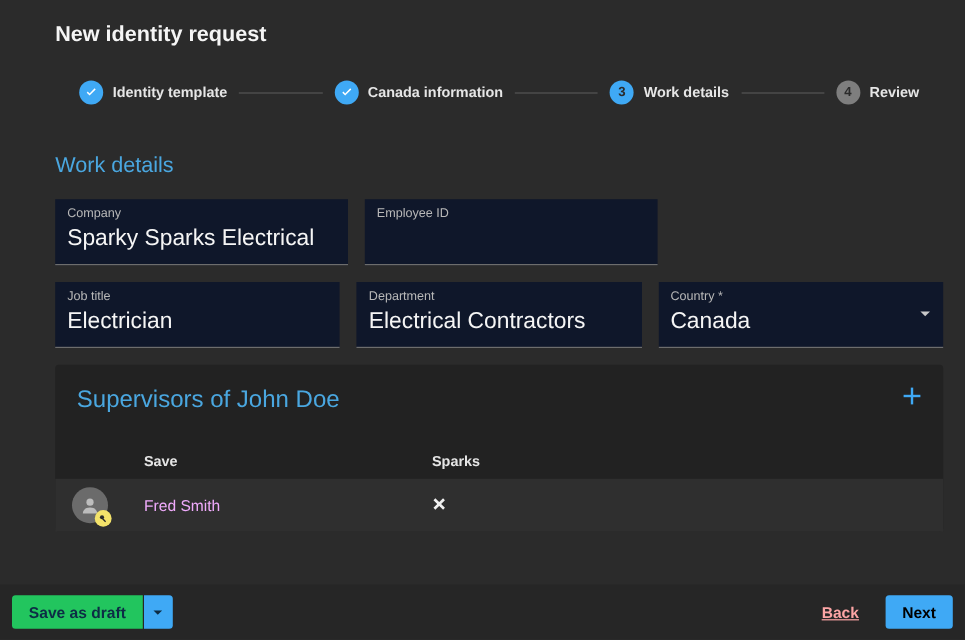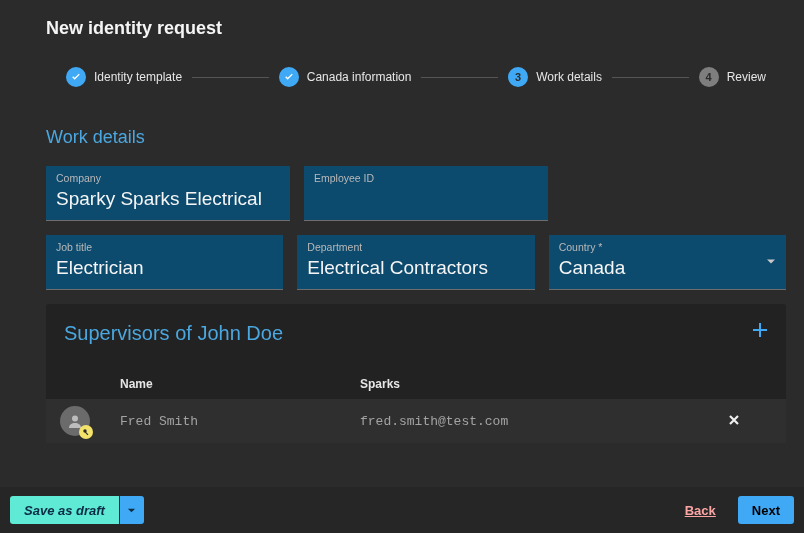--- a/index.html
+++ b/index.html
@@ -20,33 +20,33 @@
   .step { display: flex; align-items: center; gap: 8px; }
   .step-circle {
     width: 20px; height: 20px; border-radius: 50%;
     display: flex; align-items: center; justify-content: center;
     font-size: 11px; font-weight: bold; color: #2b2b2b;
   }
   .step-circle.done { background: #3fa9f5; }
   .step-circle.current { background: #3fa9f5; }
   .step-circle.future { background: #7e7e7e; }
   .step-circle.done svg { width: 12px; height: 12px; fill: #fff; }
-  .step-label { font-size: 12px; color: #e6e6e6; font-weight: 400; text-align: right; }
+  .step-label { font-size: 12px; color: #e6e6e6; font-weight: 700; text-align: right; }
   .step-connector { flex: 1; height: 1px; background: #555; margin: 0 10px; }
 
   
   .section-title {
     color: #4aa7e0; font-size: 18px; font-weight: 500;
     margin-top: 40px; margin-bottom: 18px;
   }
 
   
   .form-row { display: flex; gap: 14px; margin-bottom: 14px; }
   .field {
-    background: #0c4a6e; padding: 6px 10px 6px 10px;
+    background: #0f172a; padding: 6px 10px 6px 10px;
     border-bottom: 1px solid #6d6d6d; position: relative;
     display: flex; flex-direction: column; justify-content: space-between;
   }
   .field.w1 { width: 244px; }
   .field.wsel { width: 244px; }
   .field-label { font-size: 10.5px; color: #b8b8b8; margin-bottom: 2px; }
   .field-value {
     font-size: 19px; color: #f5f5f5; background: transparent; border: none;
     outline: none; width: 100%; font-weight: 400;
     padding: 2px 0 4px 0;
@@ -76,21 +76,21 @@
     grid-template-columns: 56px 240px 1fr 40px;
     align-items: center;
   }
   .thead { padding: 8px 0; }
   .th { font-size: 12px; font-weight: 700; color: #e6e6e6; }
   .trow {
     background: #2f2f2f; height: 44px;
     margin-left: -18px; margin-right: -18px; padding-left: 18px; padding-right: 18px;
   }
   .trow:nth-child(even) { background: #363636; }
-  .td { font-size: 13px; color: #a3a3a3; font-family: Liberation Mono, monospace; }
+  .td { font-size: 13px; color: #f0abfc; }
   .avatar {
     width: 30px; height: 30px; border-radius: 50%;
     background: #6b6b6b; display: flex; align-items: center; justify-content: center;
     margin-left: -4px;
     position: relative;
   }
   .avatar-key {
     width: 14px; height: 14px; background: #f4e36a; border-radius: 50%;
     position: absolute; right: -3px; bottom: -3px;
     display: flex; align-items: center; justify-content: center;
@@ -103,22 +103,22 @@
     position: absolute; left: 0; right: 0; bottom: 0;
     height: 46px; background: #262626;
     display: flex; align-items: center; padding: 0 10px;
   }
   .btn {
     display: inline-flex; align-items: center; justify-content: center;
     border-radius: 3px; font-size: 13px; cursor: pointer; border: none;
     padding: 0 14px; height: 28px; font-weight: 600;
   }
   .btn.draft {
-    background: #5eead4; color: #0d2c45;
-    border-top-right-radius: 0; border-bottom-right-radius: 0; font-style: italic;
+    background: #22c55e; color: #0d2c45;
+    border-top-right-radius: 0; border-bottom-right-radius: 0;
   }
   .btn.draft-caret {
     background: #3fa9f5; color: #0d2c45;
     width: 24px; padding: 0;
     border-top-left-radius: 0; border-bottom-left-radius: 0;
     margin-left: 1px;
   }
   .btn.draft-caret svg { width: 9px; height: 9px; fill: #0d2c45; }
   .btn.next { background: #3fa9f5; color: #000000; margin-left: 8px; }
   .btn.back { background: transparent; color: #fca5a5; margin-left: auto; text-decoration: underline; }
@@ -198,40 +198,39 @@
     <span class="add-icon">
       <svg viewBox="0 0 16 16">
           <rect x="7" y="1" width="2" height="14"></rect>
           <rect x="1" y="7" width="14" height="2"></rect>
         </svg>
     </span>
 
     <div class="table">
       <div class="thead">
         <span></span>
-        <span class="th">Name</span>
+        <span class="th">Save</span>
         <span class="th">Sparks</span>
         <span></span>
       </div>
       <div id="rows">
           <div class="trow">
             <span class="avatar">
               <svg width="16" height="16" viewBox="0 0 16 16" fill="#bdbdbd">
                 <circle cx="8" cy="5.5" r="3"></circle>
                 <path d="M2 15c0-3.3 2.7-5 6-5s6 1.7 6 5z"></path>
               </svg>
               <span class="avatar-key">
                 <svg viewBox="0 0 12 12">
                   <circle cx="4" cy="4" r="2.3"></circle>
                   <rect x="5" y="5" width="5" height="1.5" transform="rotate(45 5 5)"></rect>
                 </svg>
               </span>
             </span>
             <span class="td">Fred Smith</span>
-            <span class="td">fred.smith@test.com</span>
             <span class="row-close"><svg viewBox="0 0 12 12">
                 <path d="M2 2 L10 10 M10 2 L2 10" stroke="#f0f0f0" stroke-width="2.2"></path>
               </svg></span>
           </div>
         </div>
     </div>
   </div>
 
 </div>
 

